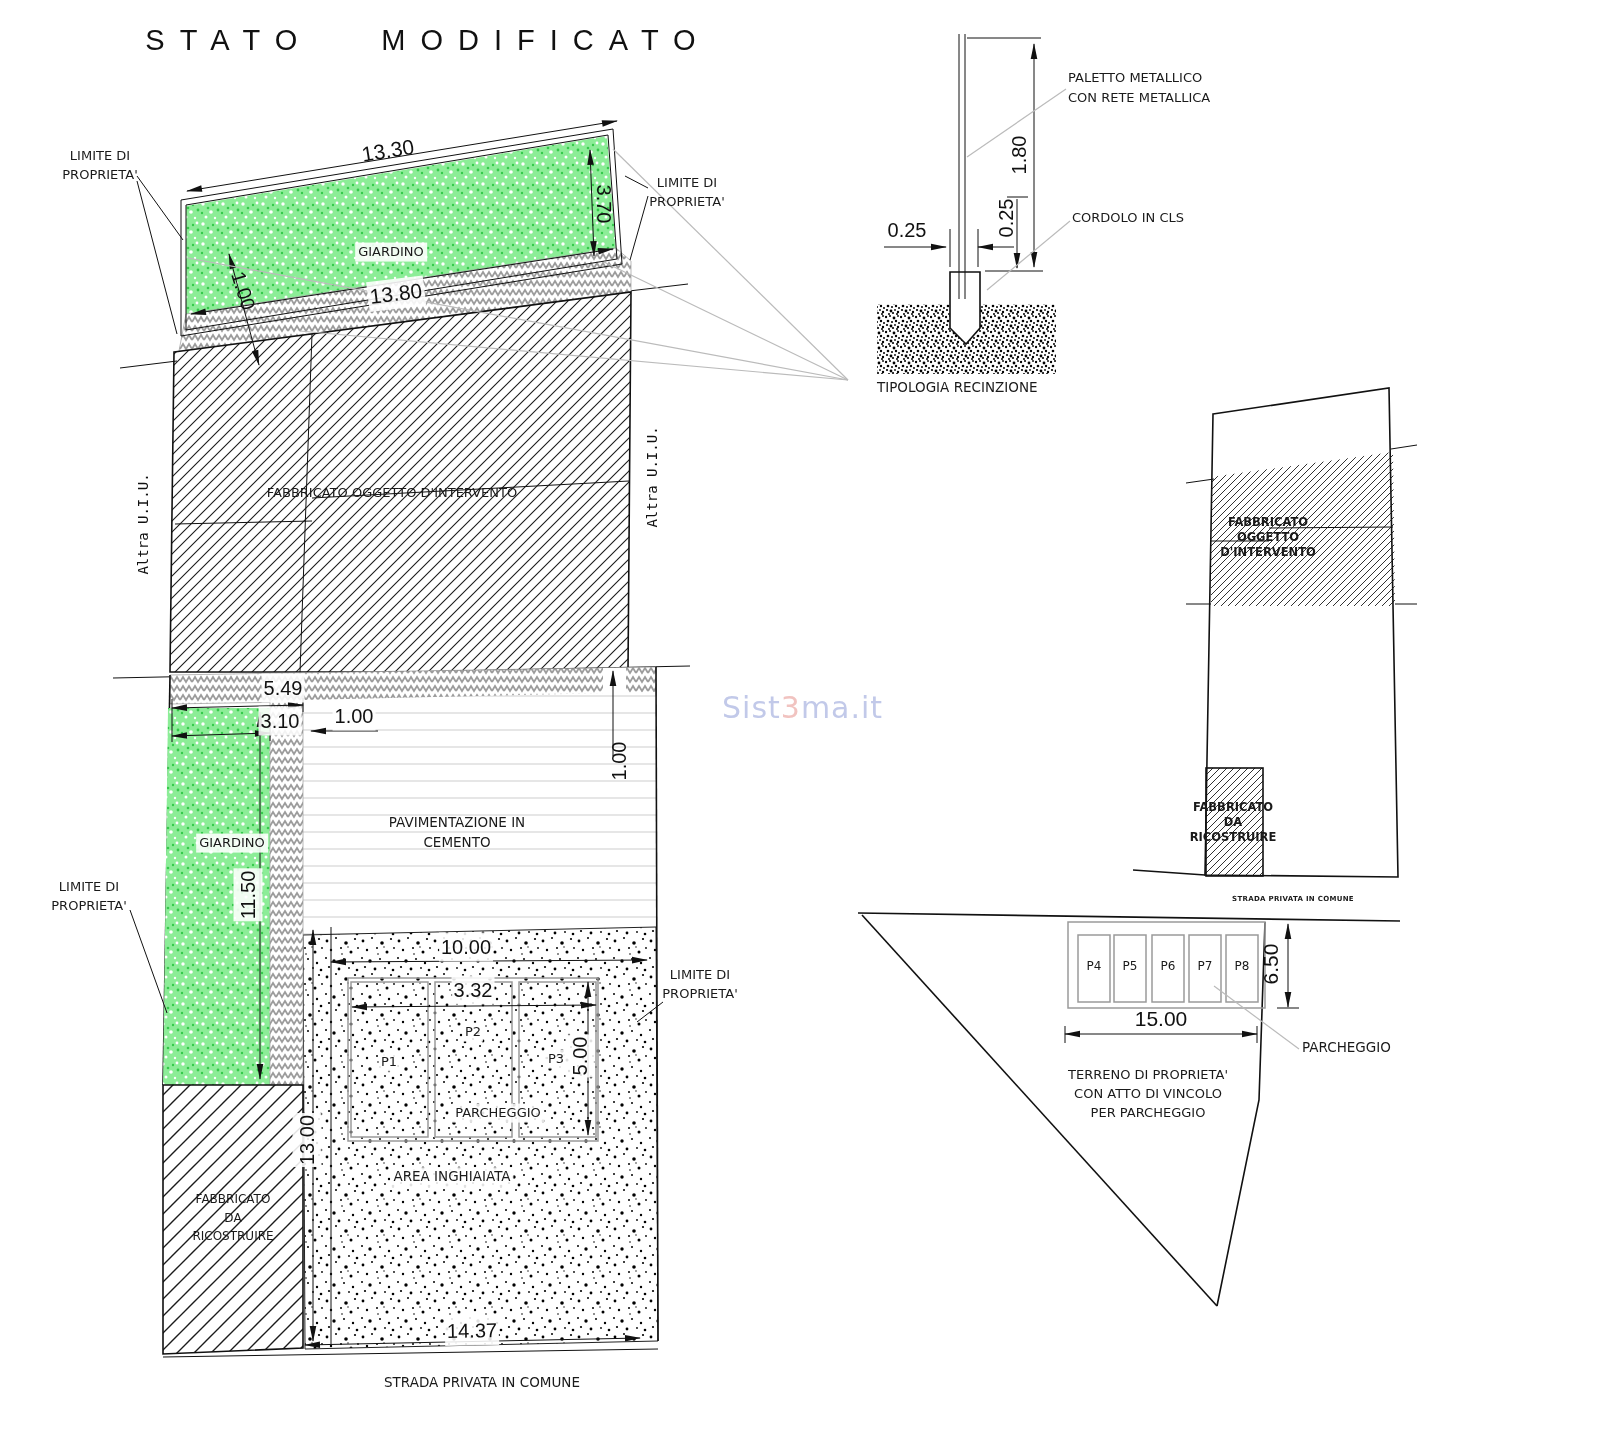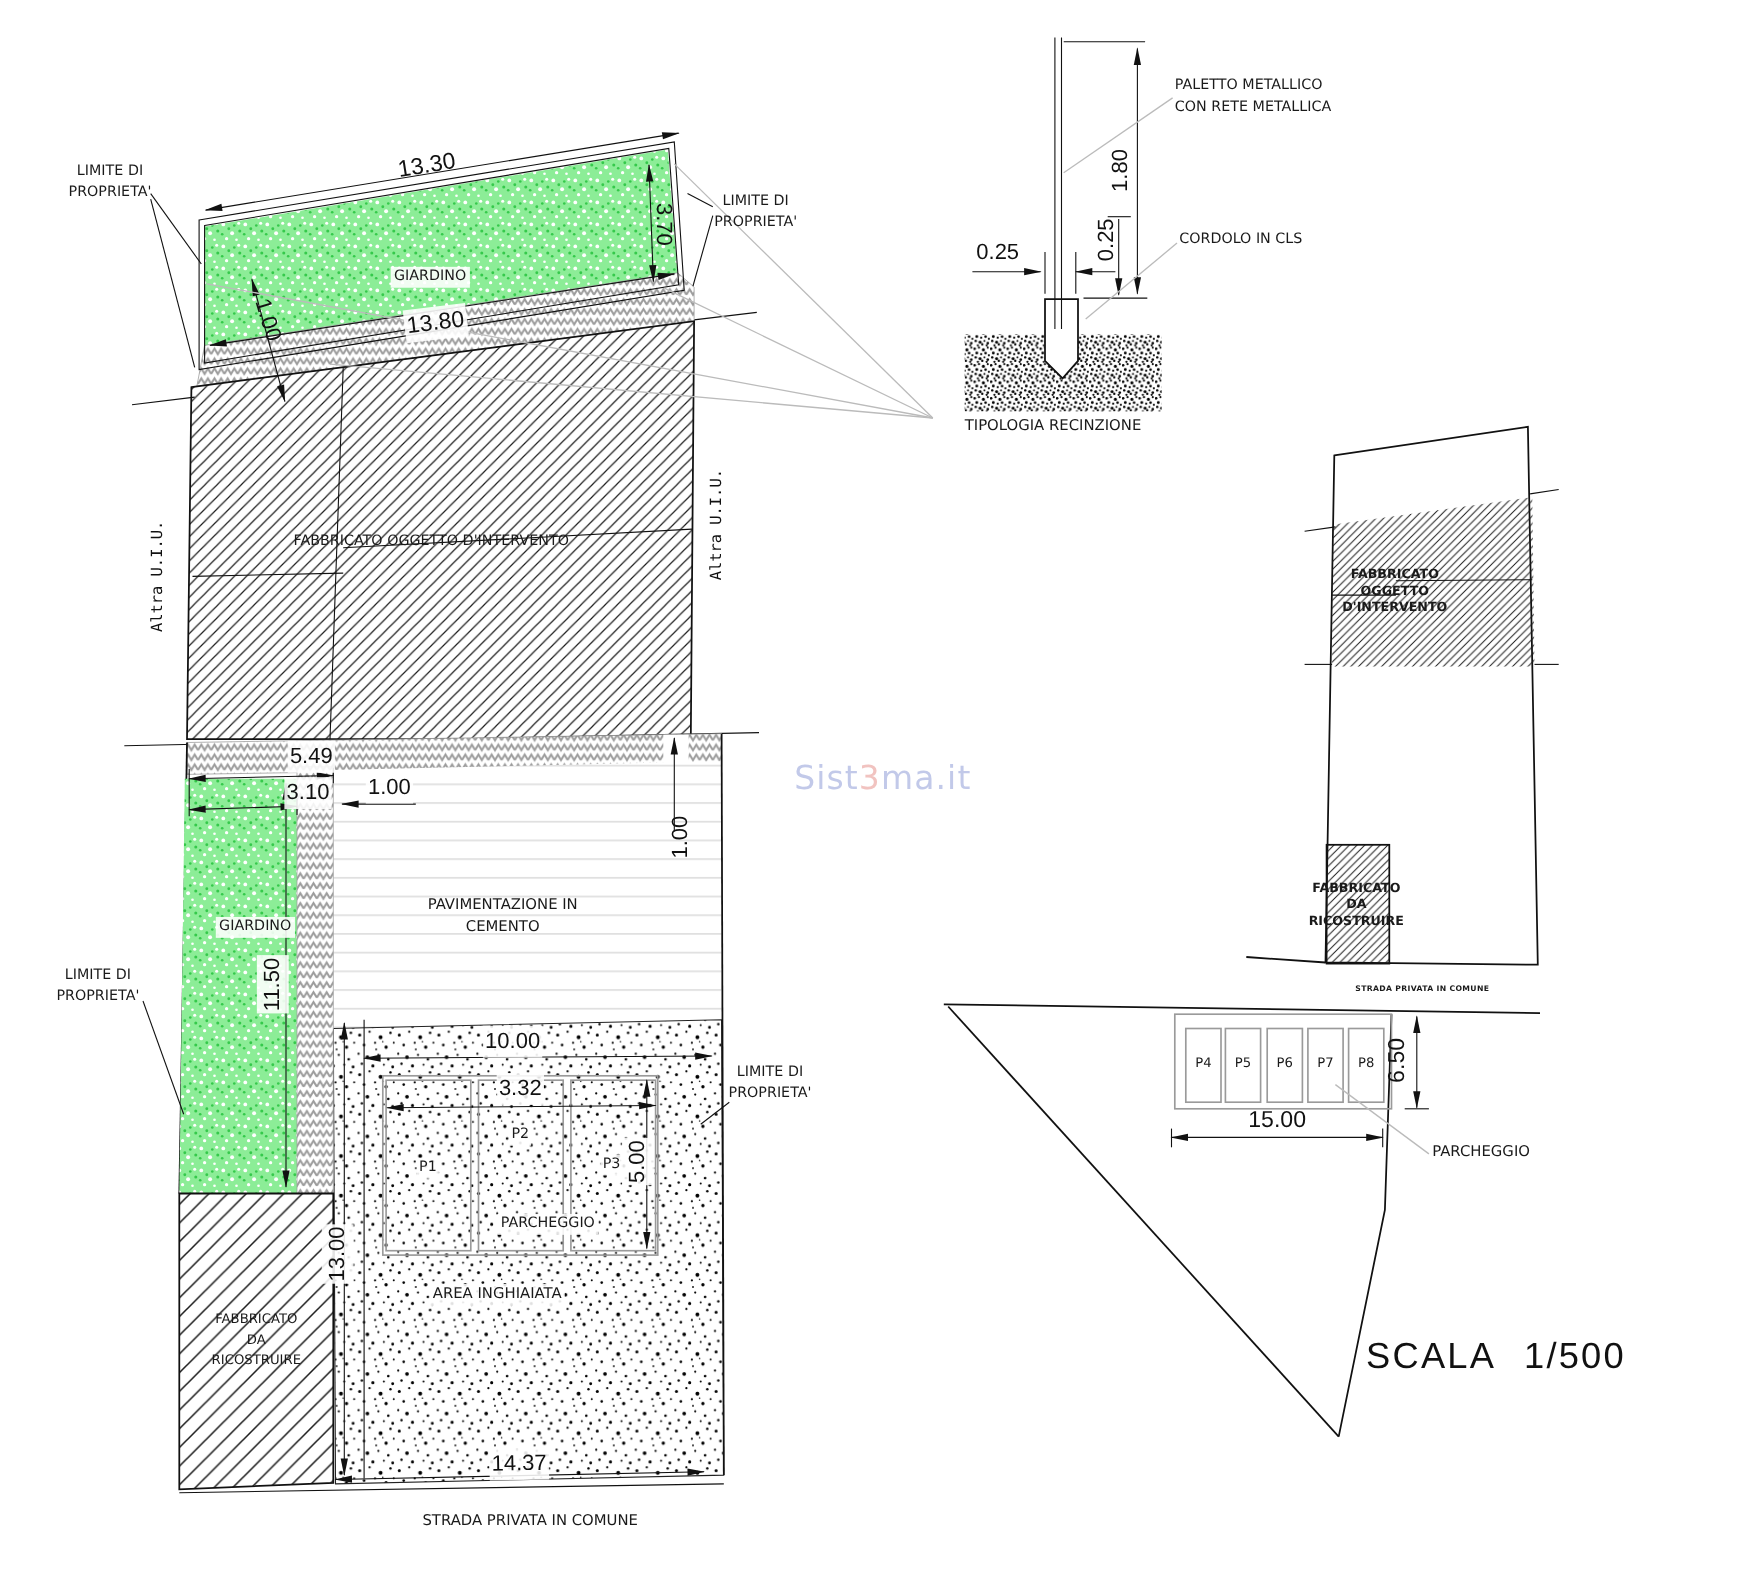--- a/index.html
+++ b/index.html
@@ -231,20 +231,21 @@
     </g>
     <line class="dim" x1="1288" y1="924" x2="1288" y2="1007" marker-start="url(#arr)" marker-end="url(#arr)"></line>
     <line class="tn" x1="1277" y1="1008" x2="1299" y2="1008"></line>
     <line class="dim" x1="1065" y1="1034" x2="1257" y2="1034" marker-start="url(#arr)" marker-end="url(#arr)"></line>
     <line class="tn" x1="1065" y1="1026" x2="1065" y2="1043"></line>
     <line class="tn" x1="1257" y1="1026" x2="1257" y2="1043"></line>
     <line class="gf" x1="1214" y1="986" x2="1299" y2="1049"></line>
   </g>
 </svg>
 
+  <div class="lbl title" style="left:428px;top:40px">STATO MODIFICATO</div>
 
   <div class="lbl b13" style="left:100px;top:166px">
     <div>LIMITE DI</div>
     <div>PROPRIETA'</div>
   </div>
   <div class="lbl b13" style="left:687px;top:193px">
     <div>LIMITE DI</div>
     <div>PROPRIETA'</div>
   </div>
   <div class="lbl b13" style="left:89px;top:897px">
@@ -324,20 +325,24 @@
   <div class="lbl b12" style="left:1094px;top:967px">P4</div>
   <div class="lbl b12" style="left:1130px;top:967px">P5</div>
   <div class="lbl b12" style="left:1168px;top:967px">P6</div>
   <div class="lbl b12" style="left:1205px;top:967px">P7</div>
   <div class="lbl b12" style="left:1242px;top:967px">P8</div>
 
   <div class="lbl cad cad21" style="left:1271px;top:964px;transform:translate(-50%,-50%) rotate(-90deg)">6.50</div>
   <div class="lbl cad cad21" style="left:1161px;top:1019px">15.00</div>
   <div class="lbl la b14" style="left:1302px;top:1048px">PARCHEGGIO</div>
 
-
-  <div class="lbl scala" style="left:1360px;top:1233px">SCALA 1/500</div>
+  <div class="lbl b13" style="left:1148px;top:1094px">
+    <div>TERRENO DI PROPRIETA'</div>
+    <div>CON ATTO DI VINCOLO</div>
+    <div>PER PARCHEGGIO</div>
+  </div>
+
 
   <div class="lbl la wm" style="left:722px;top:708px">
     <span class="c1">Sist</span><span class="c2">3</span><span class="c1">ma.it</span>
   </div>
 
 </div>
 
 </body></html>

